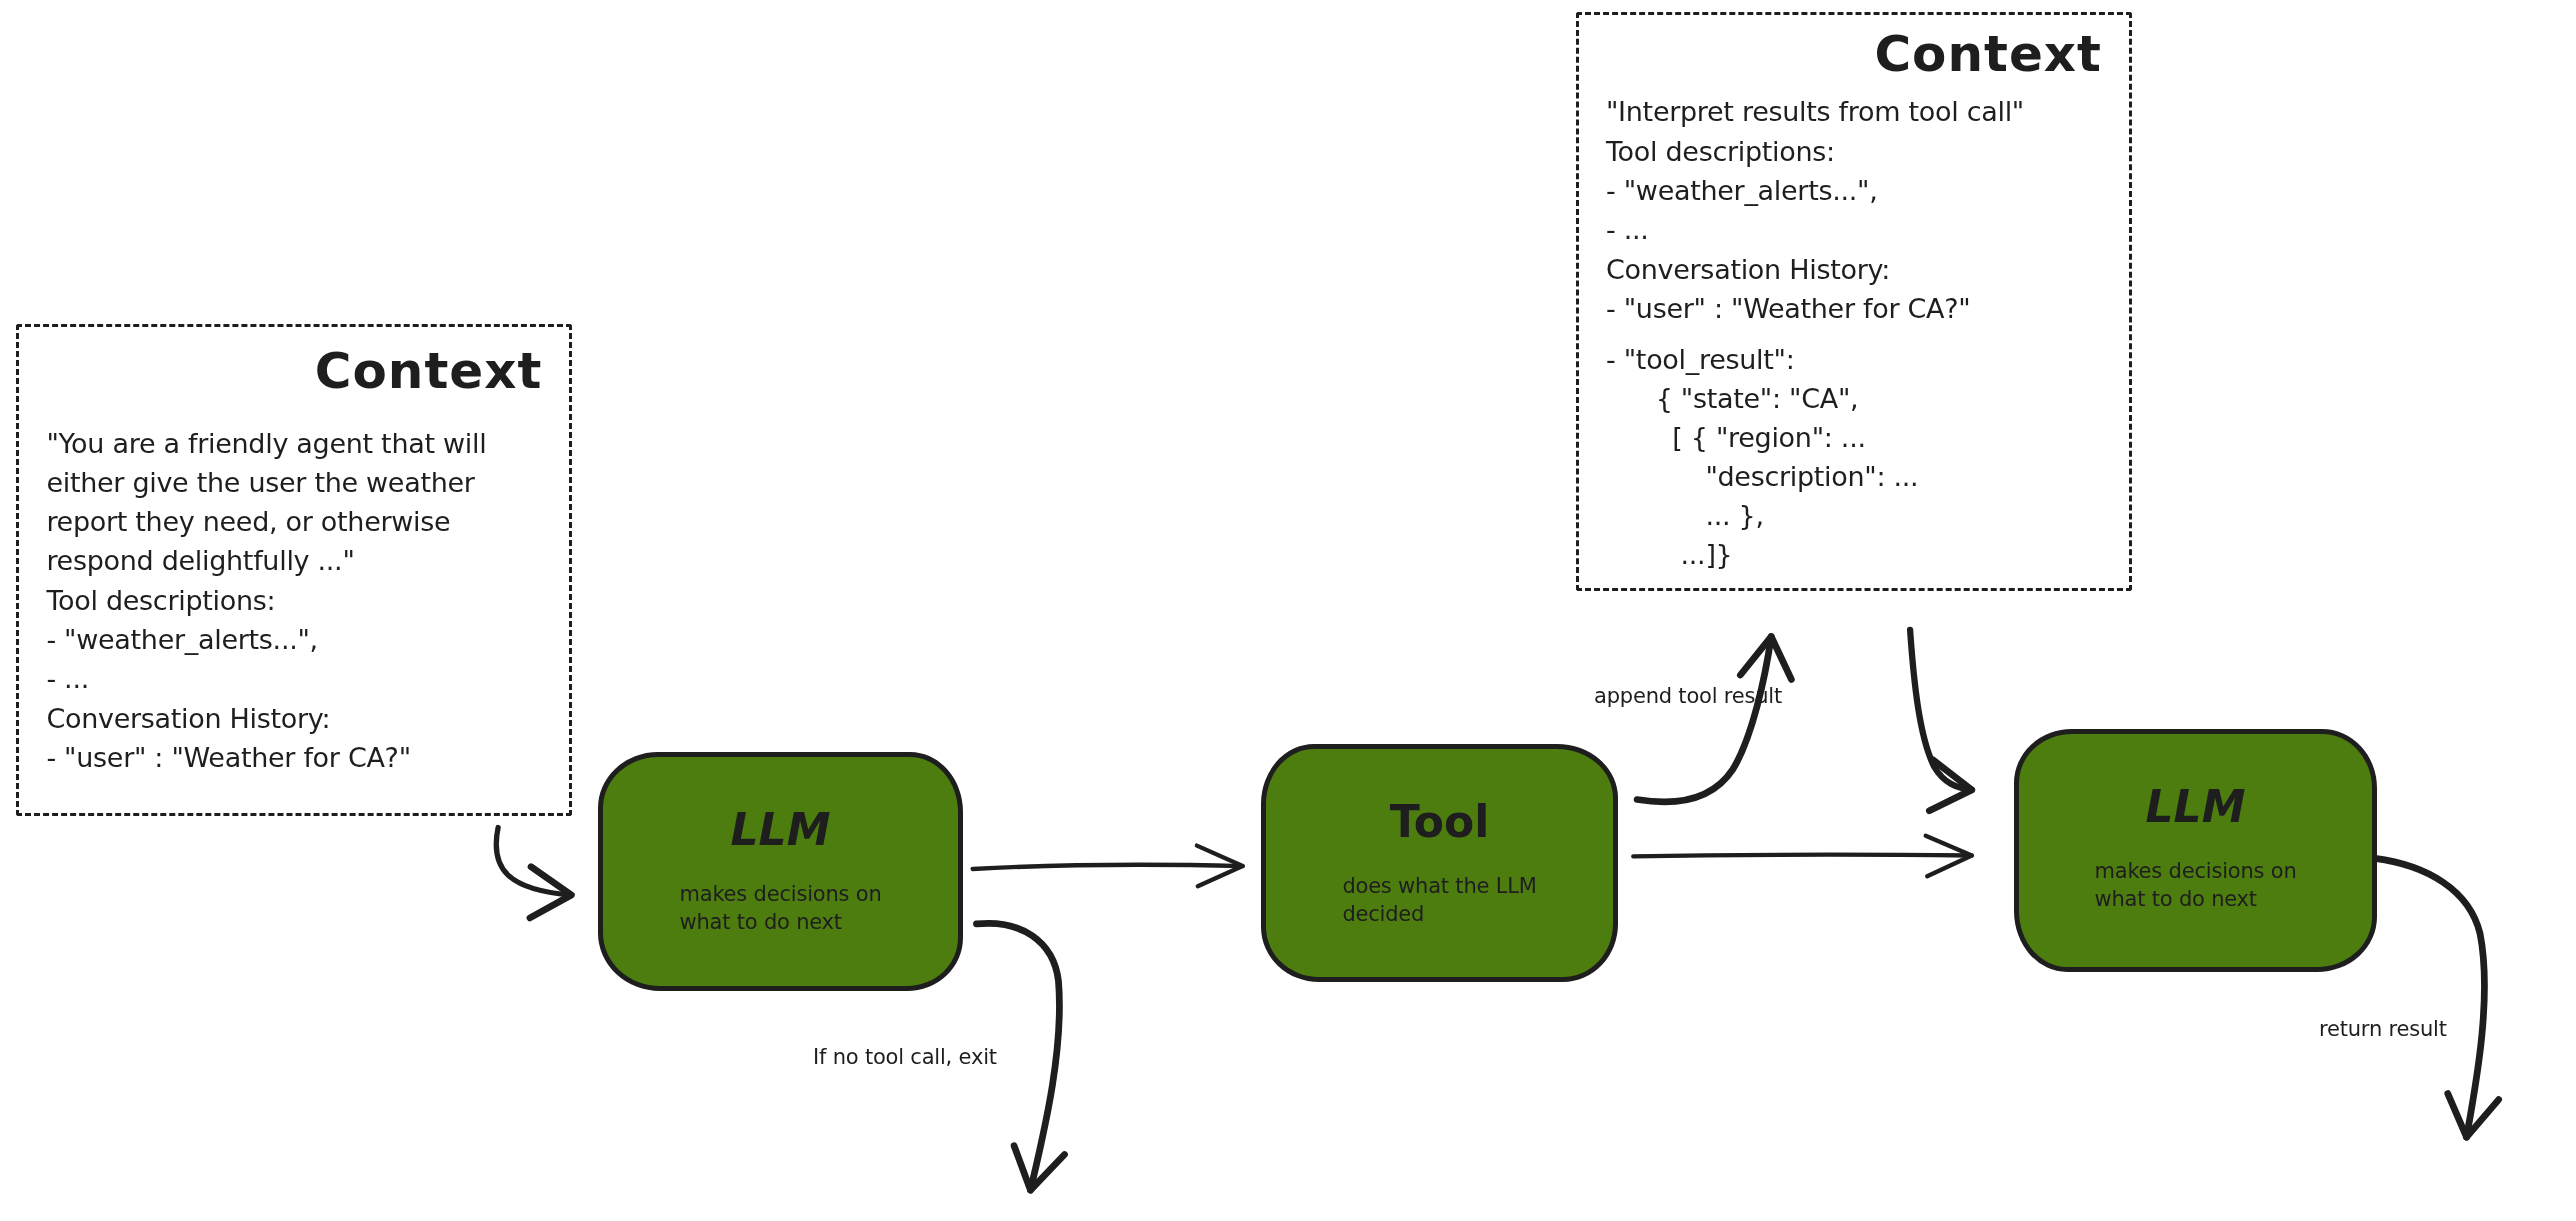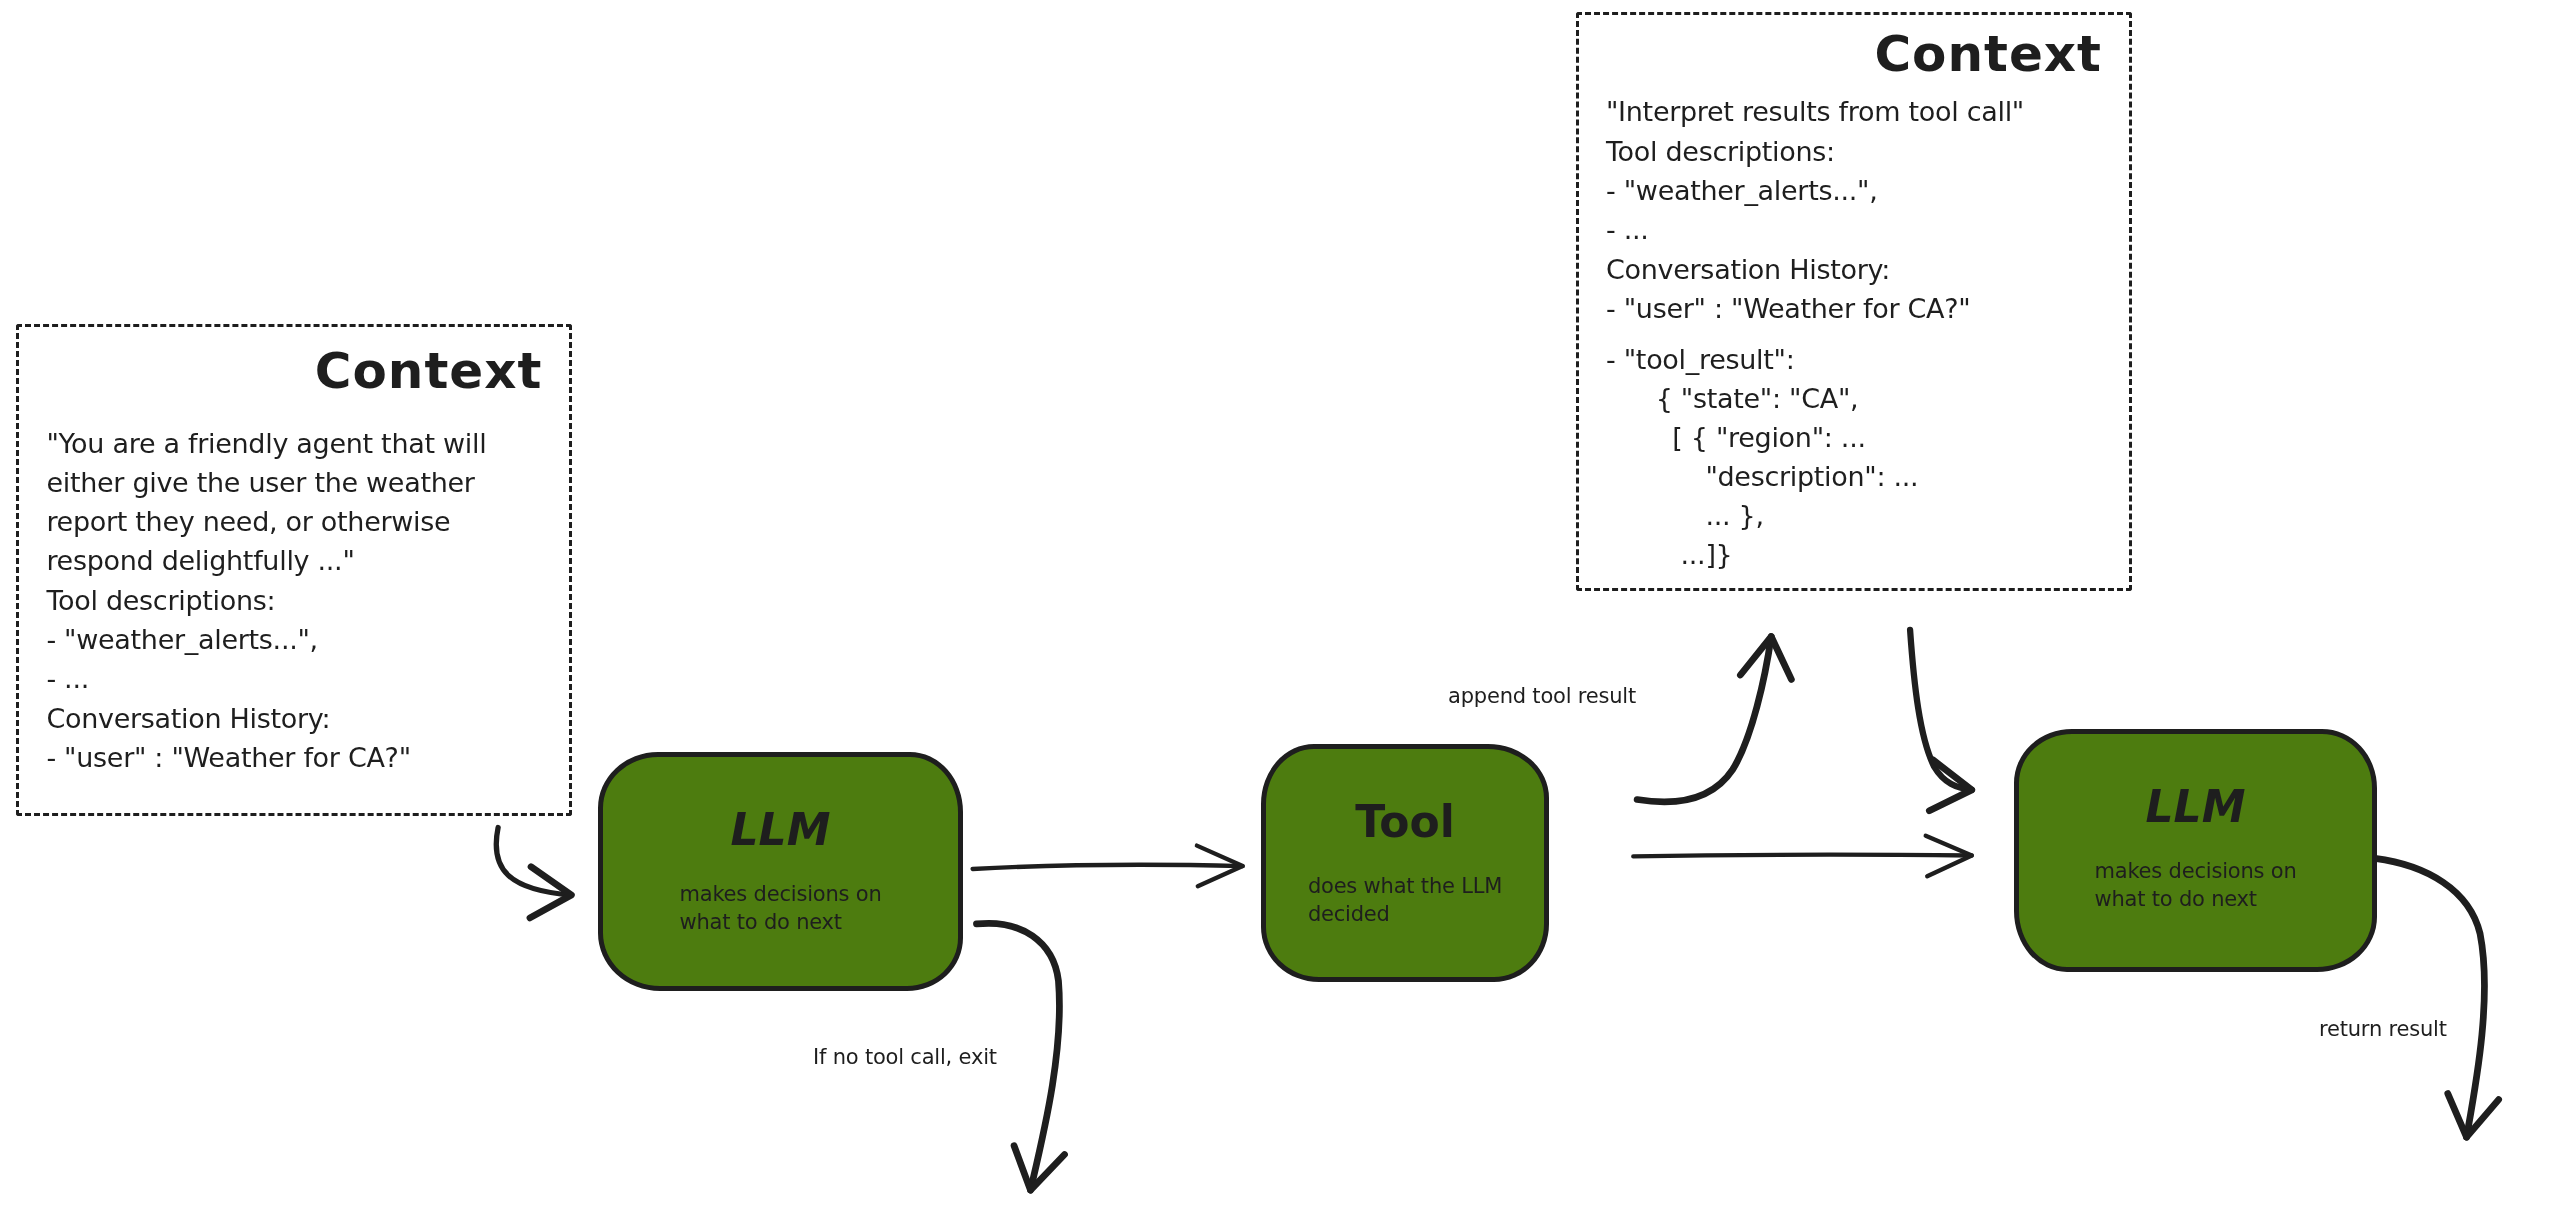--- a/index.html
+++ b/index.html
@@ -58,21 +58,21 @@
   .node {
     position: absolute;
     box-sizing: border-box;
     border: 5.8px solid #1e1e1e;
     background: #4d7c0f;
     display: flex;
     flex-direction: column;
     align-items: center;
   }
   #nodeLlm1 { left: 598px;  top: 752px; width: 365px; height: 239px; border-radius: 60px 53px 56px 62px / 56px 60px 53px 58px; }
-  #nodeTool { left: 1261px; top: 744px; width: 288px; height: 238px; border-radius: 53px 61px 55px 58px / 60px 54px 58px 55px; }
+  #nodeTool { left: 1261px; top: 744px; width: 357px; height: 238px; border-radius: 53px 61px 55px 58px / 60px 54px 58px 55px; }
   #nodeLlm2 { left: 2014px; top: 729px; width: 363px; height: 243px; border-radius: 58px 55px 60px 53px / 54px 59px 55px 61px; }
 
   .node-title {
     margin-top: 48px;
     font-size: 44px;
     font-weight: bold;
     line-height: 50px;
   }
   .node-title.italic { font-style: italic; }
   .node-sub {
@@ -85,21 +85,21 @@
   }
 
   
   .edge-label {
     position: absolute;
     font-size: 21px;
     line-height: 25px;
     white-space: nowrap;
     letter-spacing: -0.2px;
   }
-  #lblAppend { left: 1448px; top: 684px; text-align: right; }
+  #lblAppend { left: 1594px; top: 684px; text-align: right; }
   #lblExit   { left: 813px;  top: 1045px; }
   #lblReturn { left: 2319px; top: 1017px; }
 
   svg path { fill: none; stroke: #1e1e1e; stroke-linecap: round; stroke-linejoin: round; }
 </style>
 </head>
 <body>
 
 <div class="canvas">
 

